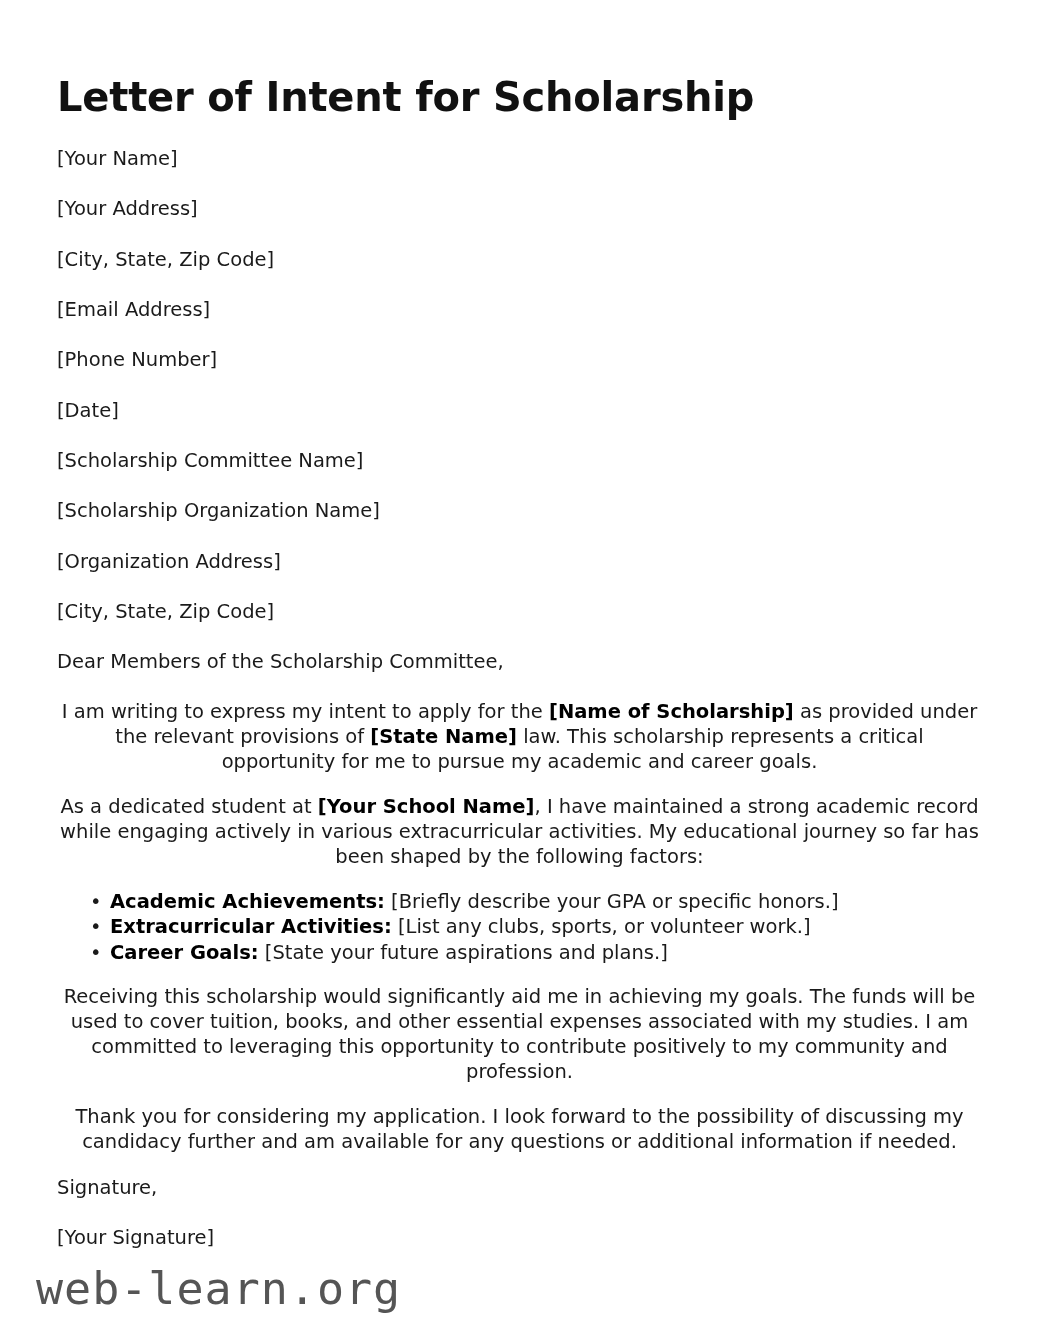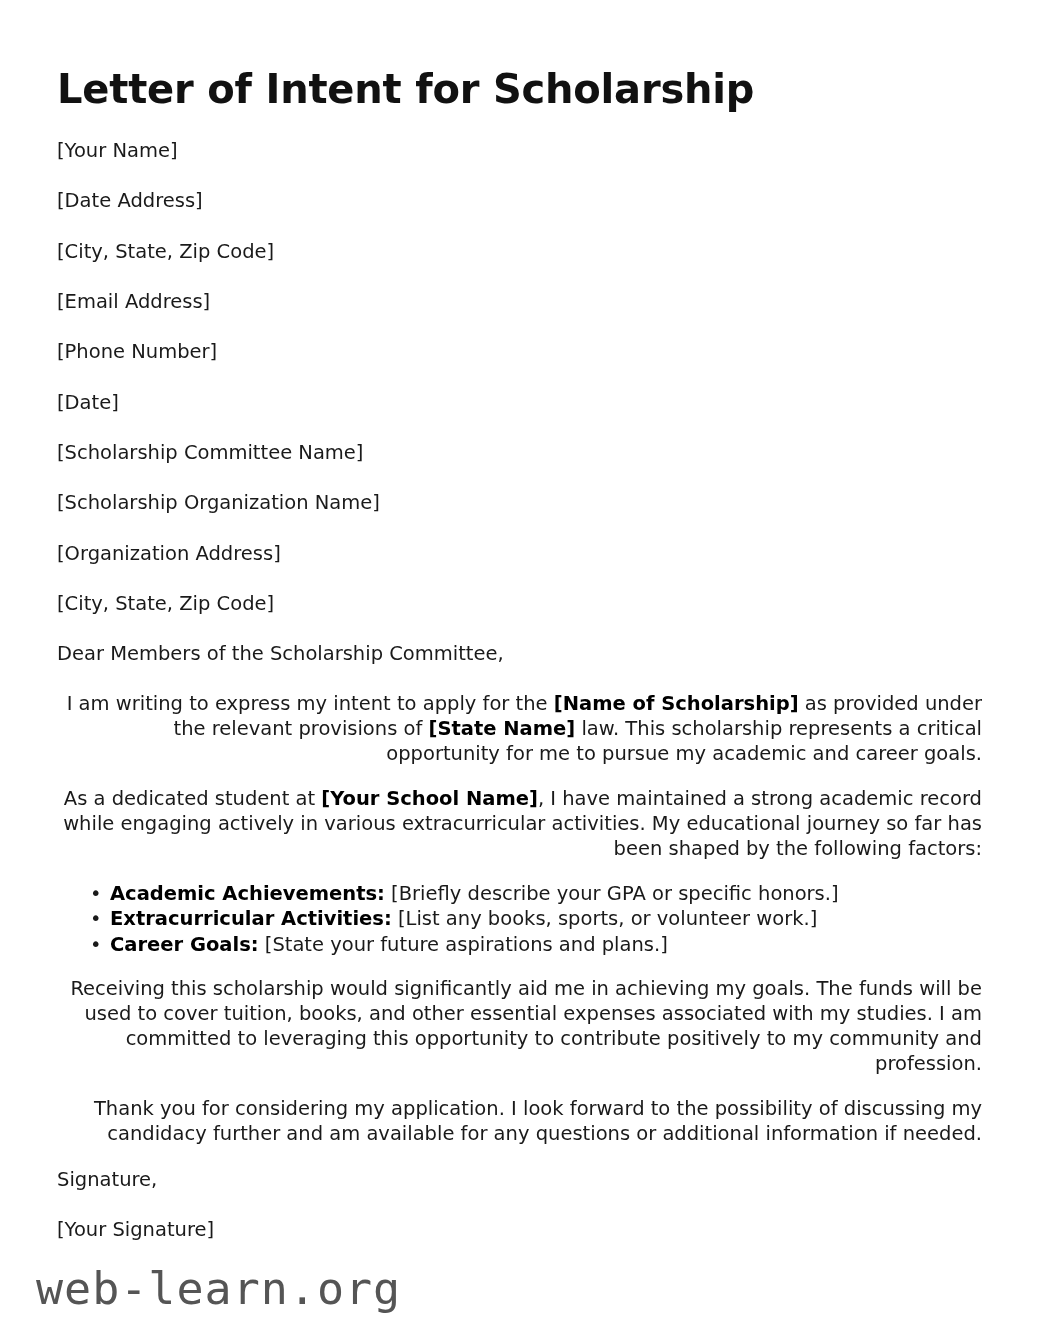--- a/index.html
+++ b/index.html
@@ -31,37 +31,37 @@
     top: 62px;
     width: 925px;
   }
 
   .doc-title {
     font-size: 40px;
     font-weight: bold;
     color: #111111;
     letter-spacing: -0.2px;
     line-height: 1.15;
-    margin: 4px 0 26px 0;
+    margin: 12px 0 26px 0;
     font-family: "DejaVu Sans", "Liberation Sans", sans-serif;
   }
 
   .line {
     font-size: 19.5px;
     color: #1a1a1a;
     line-height: 1.30;
     margin: 8px 0 25px 0;
   }
 
   .para {
     font-size: 19.5px;
     color: #1a1a1a;
     line-height: 1.28;
     margin: 0 0 20px 0;
-    text-align: right;
+    text-align: center;
   }
 
   .para b, .bullet b {
     font-weight: bold;
     color: #000000;
   }
 
   .bullets {
     margin: 0 0 20px 0;
     padding: 0;
@@ -106,40 +106,40 @@
 </style>
 </head>
 <body>
 
 <div class="page">
   <div class="doc-body">
 
     <h1 class="doc-title">Letter of Intent for Scholarship</h1>
 
     <p class="line">[Your Name]</p>
-    <p class="line">[Date Address]</p>
+    <p class="line">[Your Address]</p>
     <p class="line">[City, State, Zip Code]</p>
     <p class="line">[Email Address]</p>
     <p class="line">[Phone Number]</p>
     <p class="line">[Date]</p>
 
     <p class="line">[Scholarship Committee Name]</p>
     <p class="line">[Scholarship Organization Name]</p>
     <p class="line">[Organization Address]</p>
     <p class="line">[City, State, Zip Code]</p>
 
     <p class="line">Dear Members of the Scholarship Committee,</p>
 
     <p class="para"><span>I am writing to express my intent to apply for the </span><b>[Name of Scholarship]</b><span> as provided under the relevant provisions of </span><b>[State Name]</b><span> law. This scholarship represents a critical opportunity for me to pursue my academic and career goals.</span></p>
 
     <p class="para"><span>As a dedicated student at </span><b>[Your School Name]</b><span>, I have maintained a strong academic record while engaging actively in various extracurricular activities. My educational journey so far has been shaped by the following factors:</span></p>
 
     <ul class="bullets">
       <li class="bullet"><span class="dot">•</span><b>Academic Achievements:</b><span> [Briefly describe your GPA or specific honors.]</span></li>
-      <li class="bullet"><span class="dot">•</span><b>Extracurricular Activities:</b><span> [List any books, sports, or volunteer work.]</span></li>
+      <li class="bullet"><span class="dot">•</span><b>Extracurricular Activities:</b><span> [List any clubs, sports, or volunteer work.]</span></li>
       <li class="bullet"><span class="dot">•</span><b>Career Goals:</b><span> [State your future aspirations and plans.]</span></li>
     </ul>
 
     <p class="para">Receiving this scholarship would significantly aid me in achieving my goals. The funds will be used to cover tuition, books, and other essential expenses associated with my studies. I am committed to leveraging this opportunity to contribute positively to my community and profession.</p>
 
     <p class="para">Thank you for considering my application. I look forward to the possibility of discussing my candidacy further and am available for any questions or additional information if needed.</p>
 
     <p class="sign-line">Signature,</p>
     <p class="sign-line">[Your Signature]</p>
 

